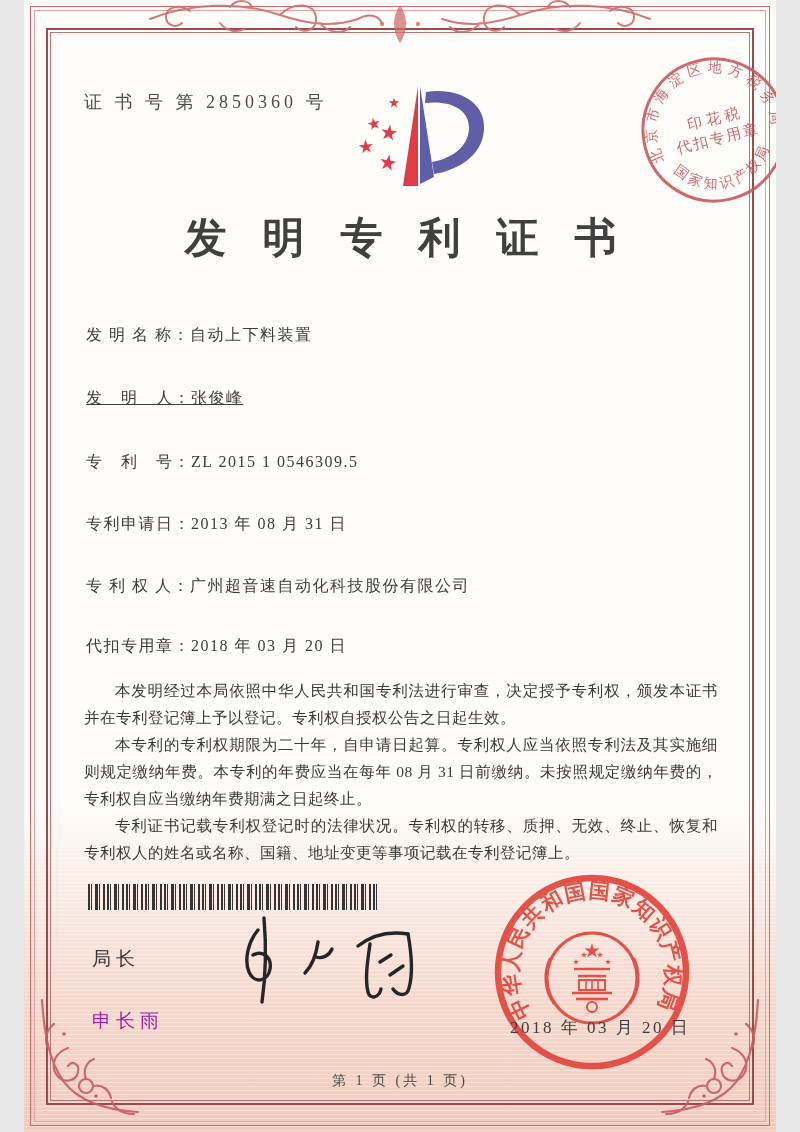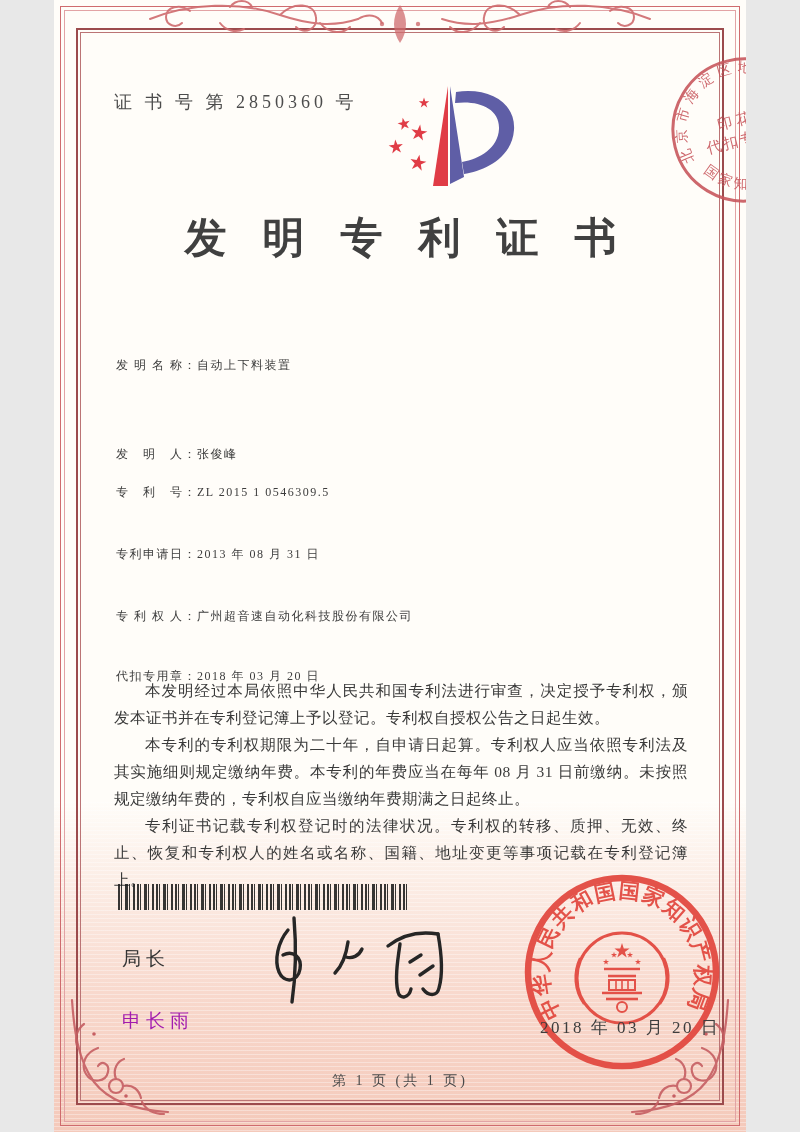--- a/index.html
+++ b/index.html
@@ -1,17 +1,17 @@
 <!DOCTYPE html>
 <html><head>
 <meta charset="utf-8">
 <style>
   html,body { margin:0; padding:0; background:#e8e8e8; }
   .page {
-    position:relative; width:692px; height:1132px; margin:0 auto;
+    position:relative; width:752px; height:1132px; margin:0 auto;
     background:#fffdf9; overflow:hidden;
     font-family:"Liberation Serif","DejaVu Serif",serif;
     color:#3c3c3c;
   }
   
   .pink-zone {
     position:absolute; left:0; right:0; bottom:0; height:330px;
     background:
       repeating-linear-gradient(to bottom, rgba(255,255,255,0.35) 0 1px, rgba(255,255,255,0) 1px 4px),
       linear-gradient(to bottom, rgba(248,219,208,0) 0%, rgba(247,212,199,0.45) 28%,
@@ -31,22 +31,22 @@
 
   .cert-no { position:absolute; left:60px; top:90px; font-size:18px; letter-spacing:4px; color:#4c4c4c; }
   .logo { position:absolute; left:322px; top:74px; }
 
   .title {
     position:absolute; left:17px; right:0; top:210px; text-align:center;
     font-size:42px; font-weight:600; color:#404040;
     letter-spacing:36px; padding-left:20px; box-sizing:border-box;
   }
 
-  .field { position:absolute; left:62px; font-size:12px; letter-spacing:1.5px; white-space:nowrap;margin-top:32px; }
-  .f0 { top:325px; } .f1 { top:414px; } .f2 { top:452px; }
+  .field { position:absolute; left:62px; font-size:16px; letter-spacing:1.5px; white-space:nowrap; }
+  .f0 { top:325px; } .f1 { top:388px;text-decoration:underline; } .f2 { top:452px; }
   .f3 { top:514px; } .f4 { top:576px; } .f5 { top:636px; }
 
   .body-text { position:absolute; left:60px; right:58px; top:678px; }
   .body-text p {
     margin:0; font-size:15.5px; line-height:1.74; text-indent:2em;
     text-align:justify; color:#3a3a3a; letter-spacing:0.5px;
   }
 
   .barcode {
     position:absolute; left:64px; top:884px; width:292px; height:26px; opacity:.88;

